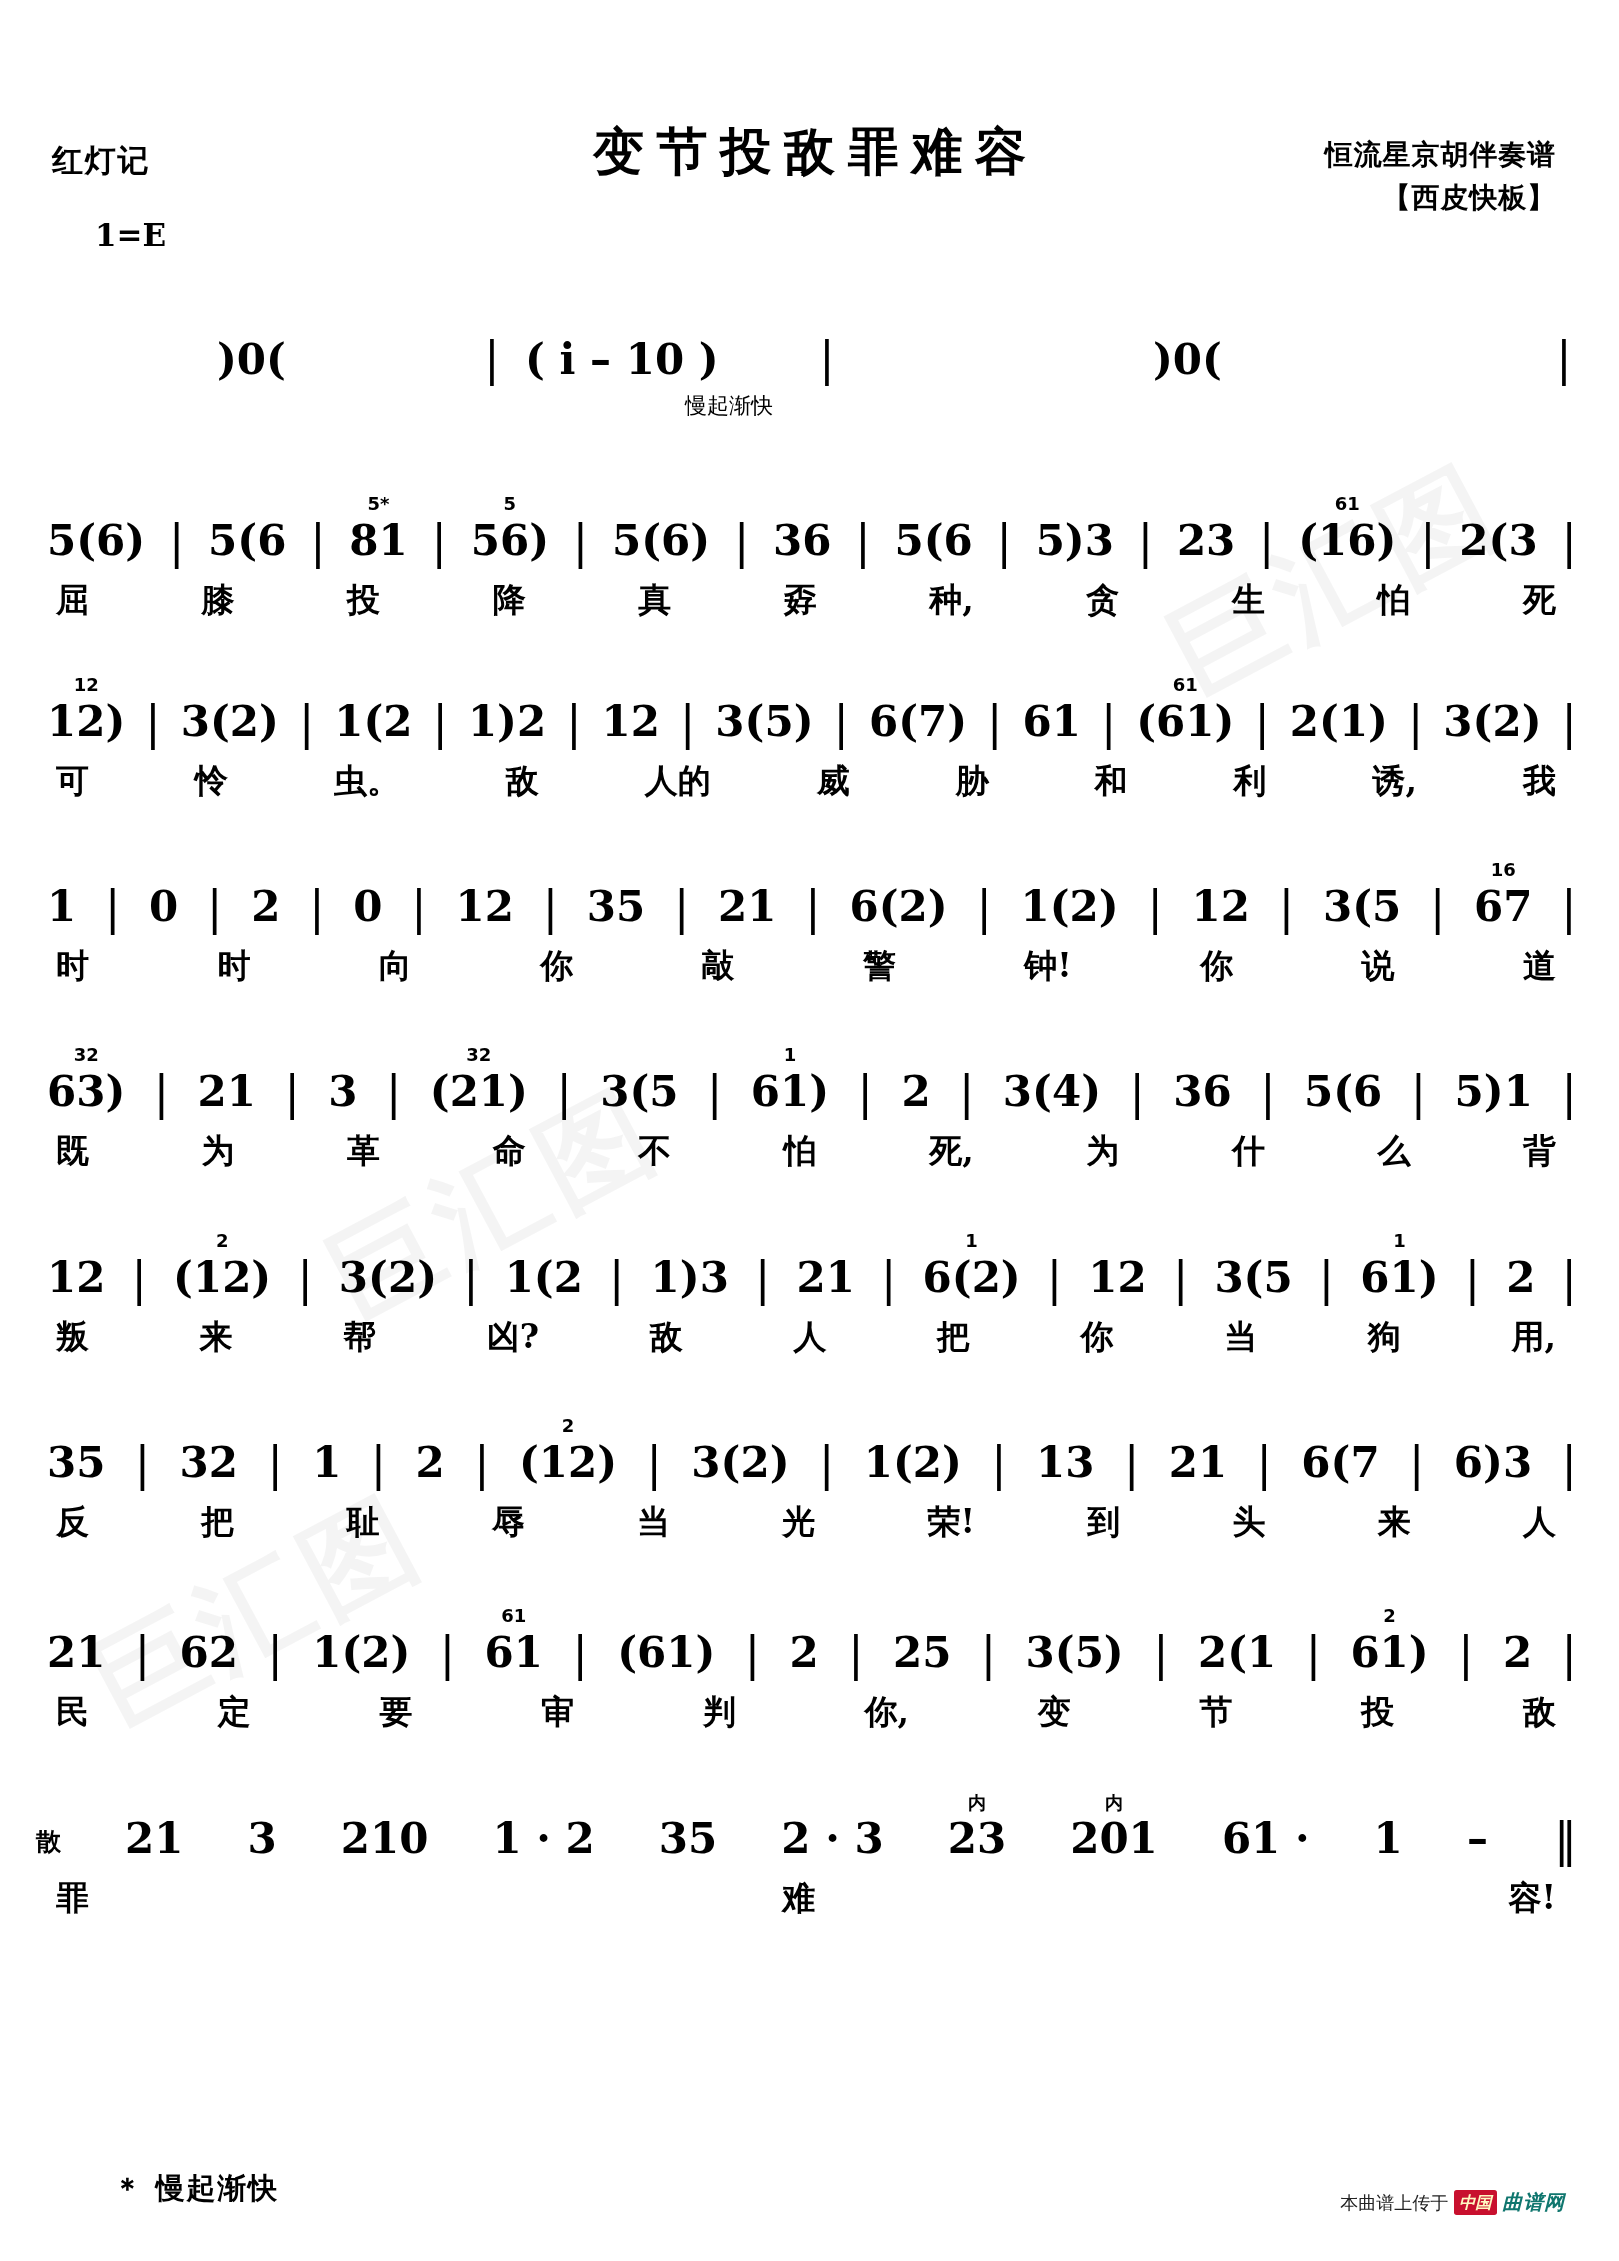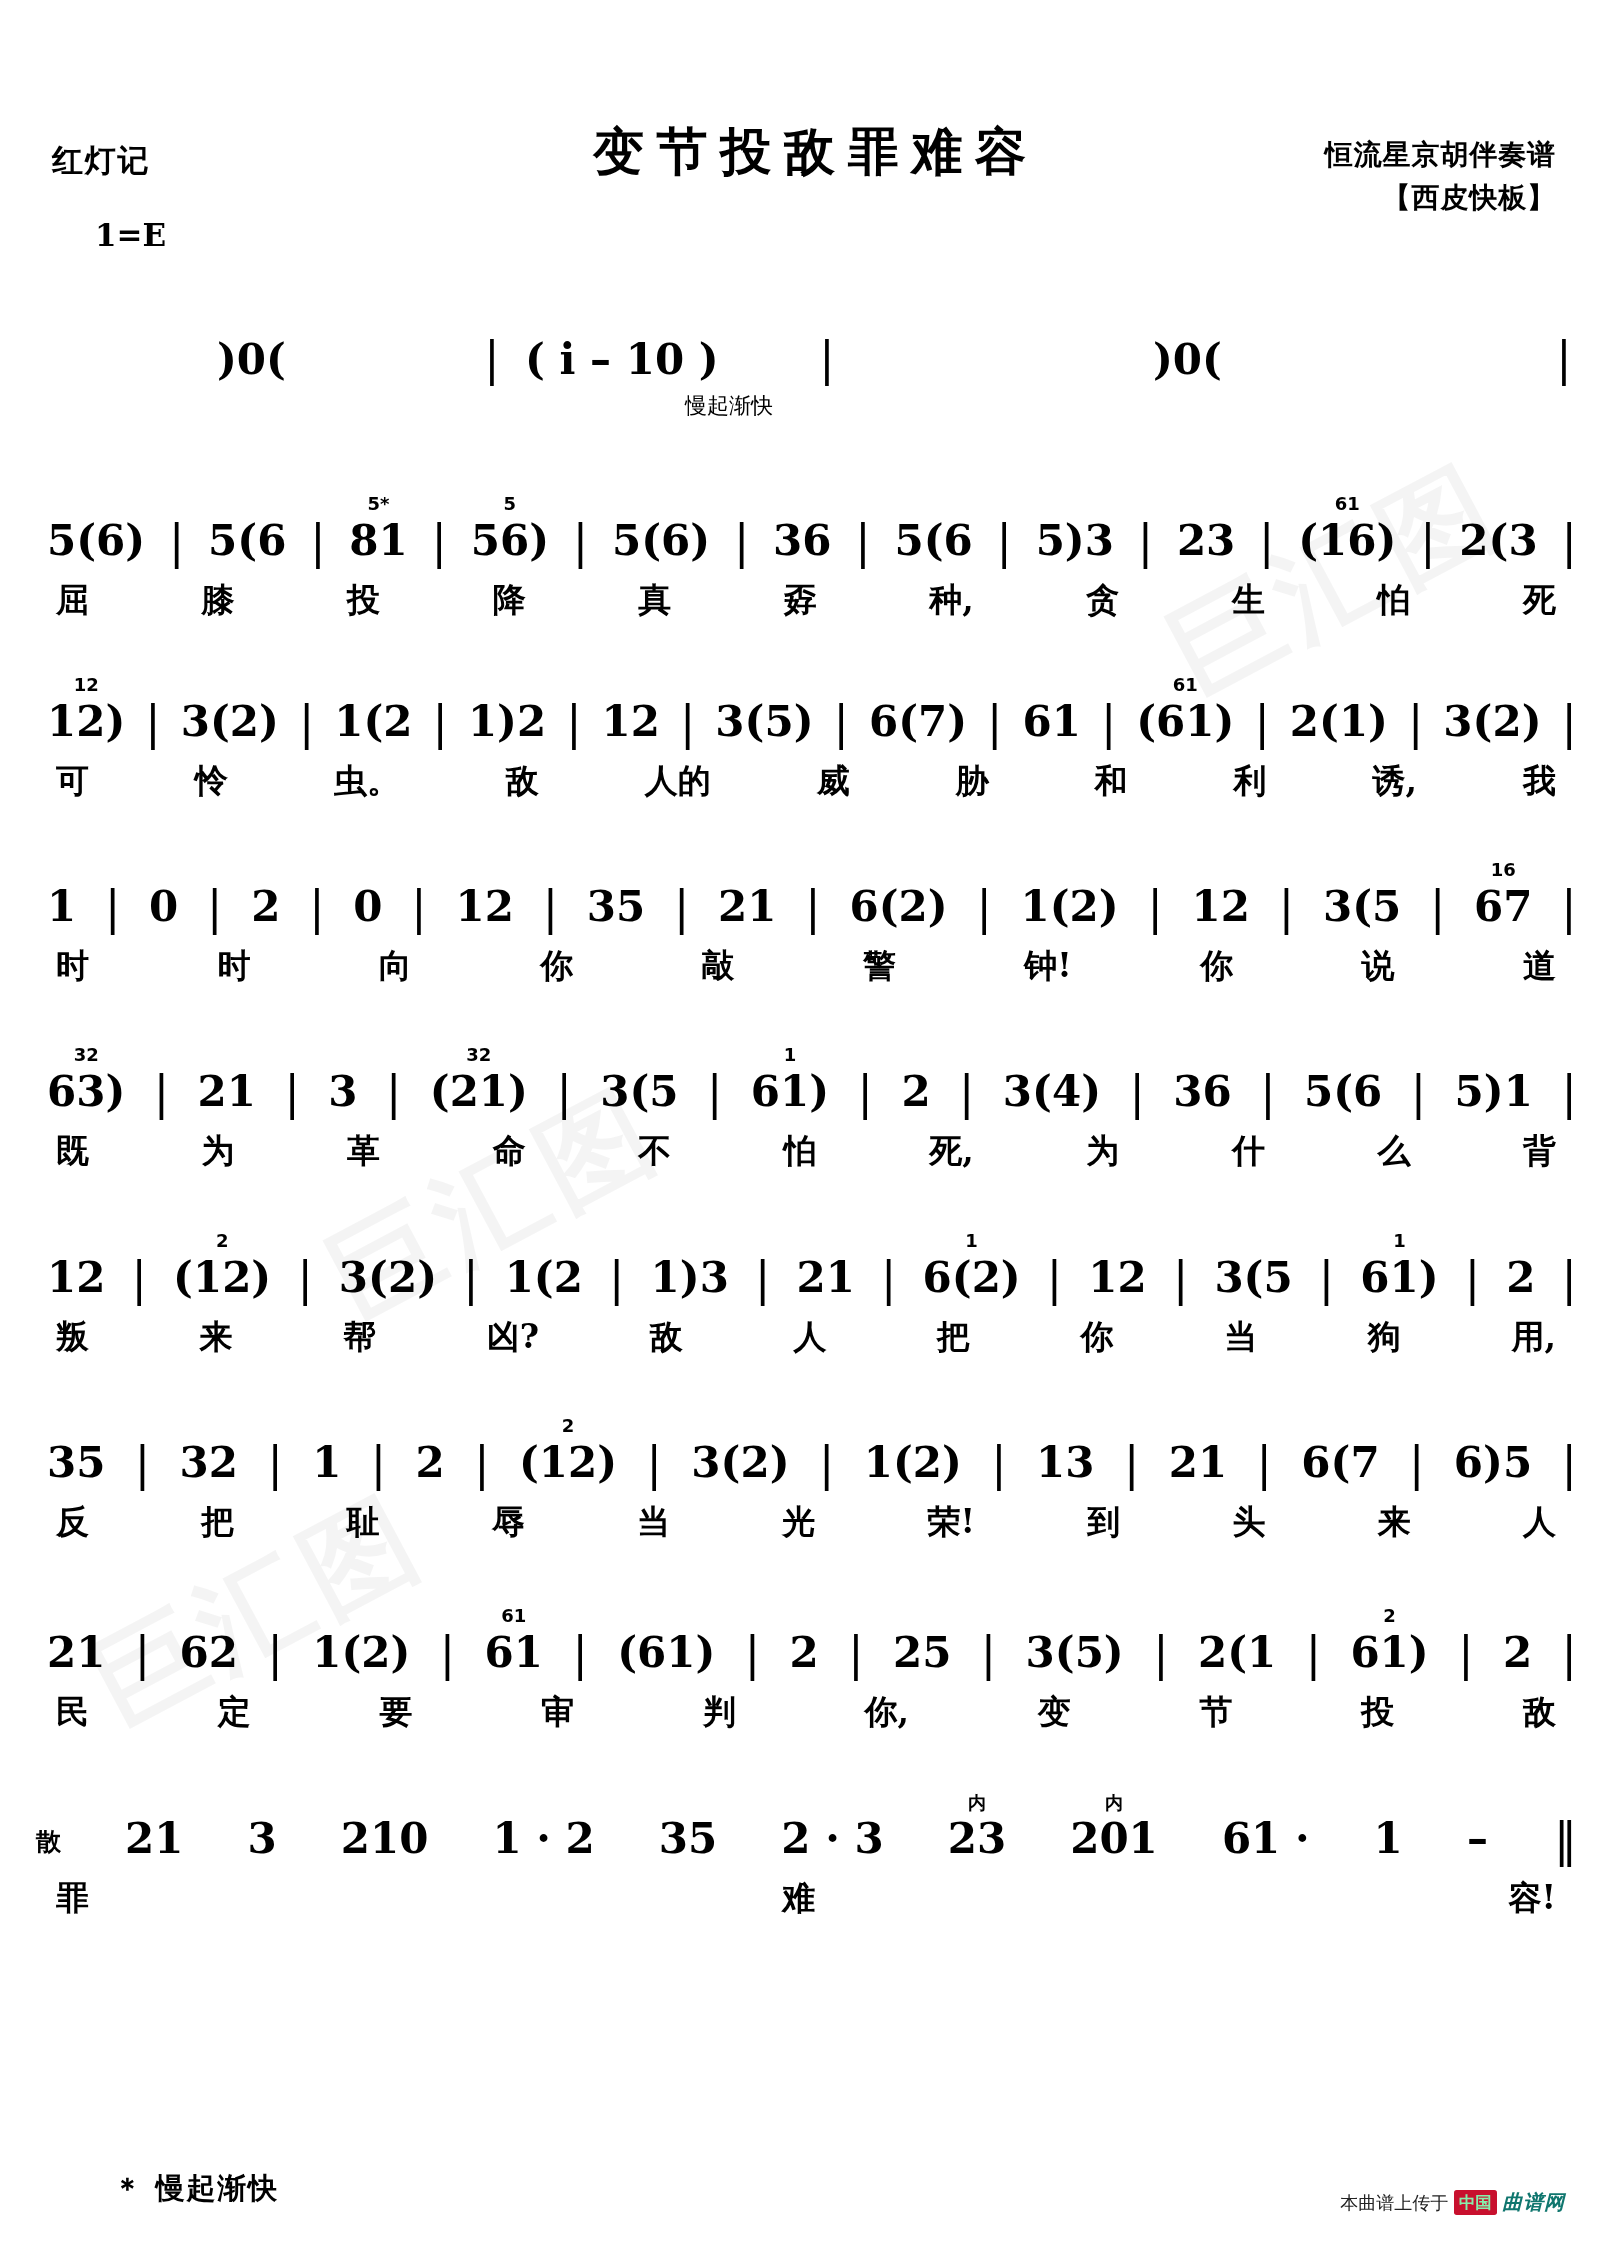--- a/index.html
+++ b/index.html
@@ -183,25 +183,26 @@
     font-family: "DejaVu Sans", sans-serif;
     font-size: 18px;
     color: #222;
     display: flex;
     align-items: center;
     gap: 5.4px;
   }
   .site-badge {
     display: inline-block;
     background: #c8102e;
-    color: #86efac;
+    color: #fef9c3;
     font-weight: 700;
     font-size: 16.3px;
     padding: 1.8px 5.4px;
     border-radius: 2.7px;
+    font-style: italic;
   }
   .site-name {
     color: #0f766e;
     font-weight: 700;
     font-size: 20px;
     letter-spacing: 0.9px;
     font-style: italic;
   }
 </style>
 </head>
@@ -442,21 +443,21 @@
           <span class="cell"><span>3(2)</span></span>
           <span class="bar">|</span>
           <span class="cell"><span>1(2)</span></span>
           <span class="bar">|</span>
           <span class="cell"><span>13</span></span>
           <span class="bar">|</span>
           <span class="cell"><span>21</span></span>
           <span class="bar">|</span>
           <span class="cell"><span>6(7</span></span>
           <span class="bar">|</span>
-          <span class="cell"><span>6)5</span></span>
+          <span class="cell"><span>6)3</span></span>
           <span class="bar">|</span>
         </div>
         <div class="lyric-row" style="padding-left: 56px; padding-right: 63px; margin-top: 12.7px; justify-content: space-between;">
           <span class="cell">反</span>
           <span class="cell">把</span>
           <span class="cell">耻</span>
           <span class="cell">辱</span>
           <span class="cell">当</span>
           <span class="cell">光</span>
           <span class="cell">荣!</span>

